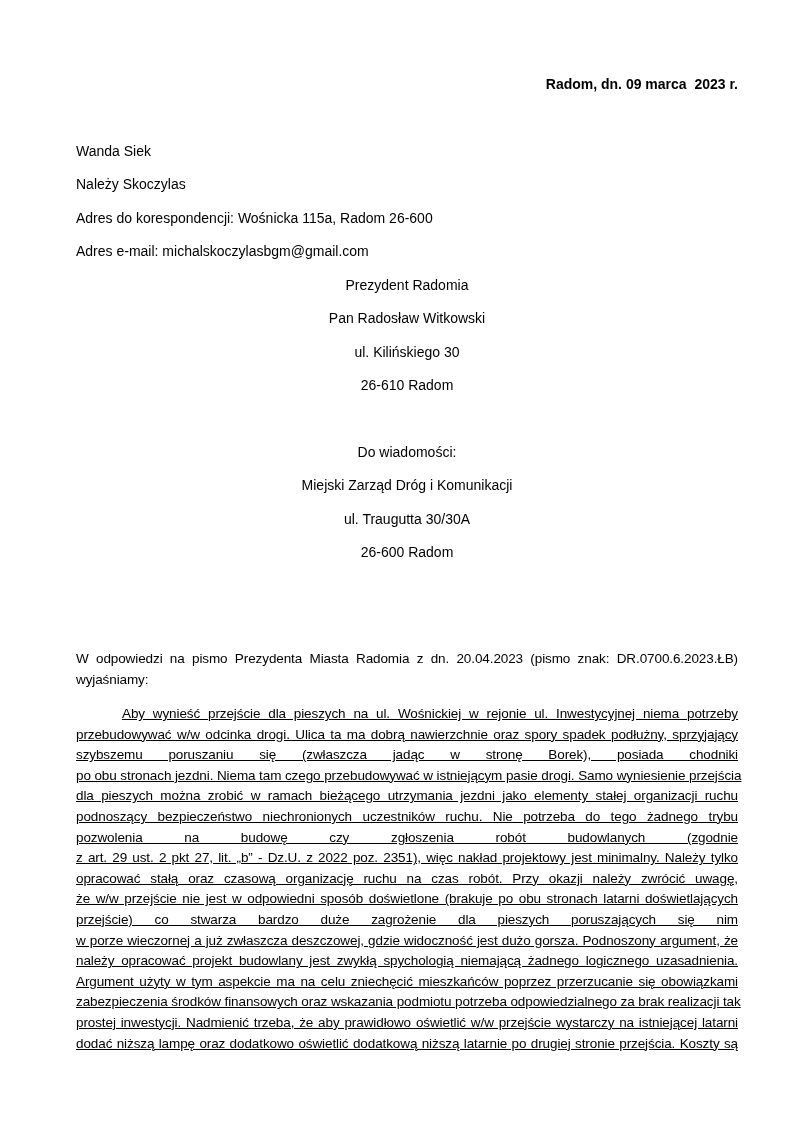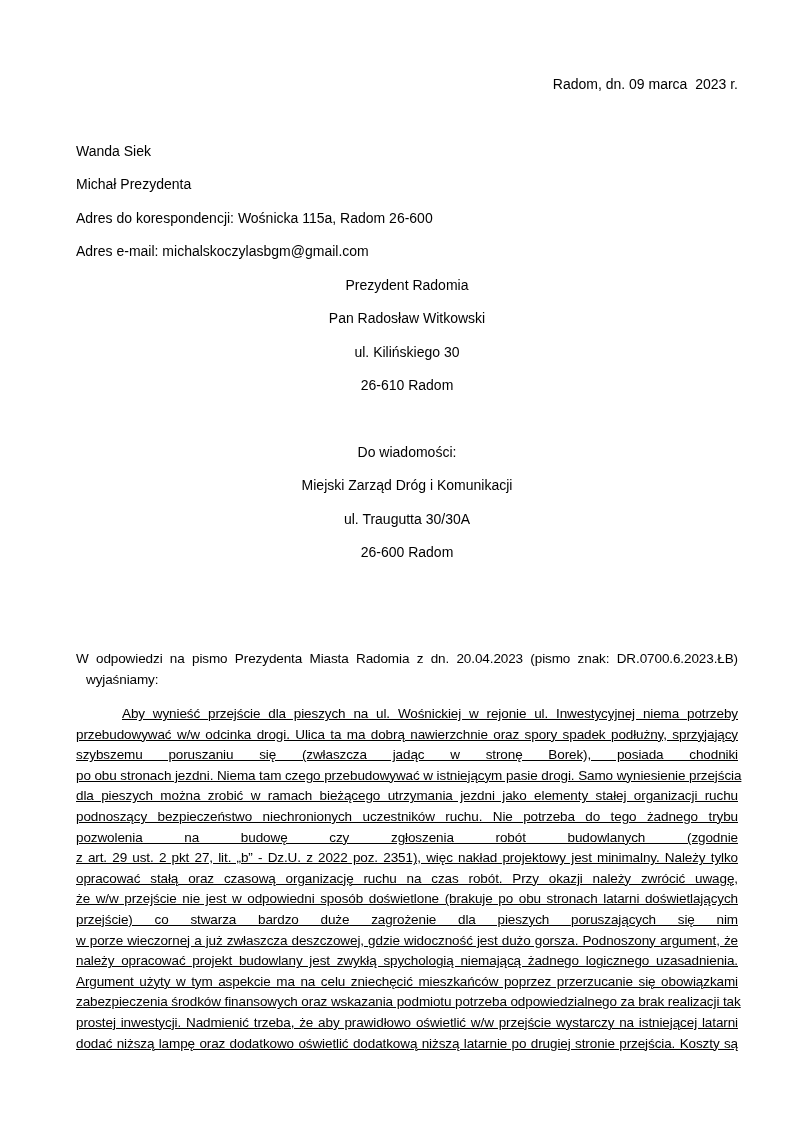--- a/index.html
+++ b/index.html
@@ -17,20 +17,21 @@
     left: 76px;
     width: 662px;
   }
   .right { text-align: center; }
   .date {
     top: 75px;
     font-size: 14px;
     line-height: 18px;
     white-space: pre;
     text-align: right;
+    font-weight: bold;
   }
   .hline {
     font-size: 14px;
     line-height: 33.4px;
   }
   .sender    { top: 135px; }
   .recipient { top: 269px; }
   .cc        { top: 436px; }
   .intro     { top: 649px; }
   .bodytext  { top: 704px; text-decoration: underline; }
@@ -38,34 +39,33 @@
     font-size: 13.5px;
     line-height: 20.6px;
     letter-spacing: -0.1px;
     text-align: justify;
     text-align-last: justify;
     white-space: nowrap;
   }
   .jline.lastline {
     text-align: left;
     text-align-last: left;
-    margin-left: 10px;
   }
   .jline.firstindent { text-indent: 46px; }
 </style>
 </head>
 <body>
 
 <div class="page">
 
   <div class="block date">Radom, dn. 09 marca  2023 r.</div>
 
   <div class="block sender">
     <div class="hline">Wanda Siek</div>
-    <div class="hline">Michał Prezydenta</div>
+    <div class="hline">Należy Skoczylas</div>
     <div class="hline">Adres do korespondencji: Wośnicka 115a, Radom 26-600</div>
     <div class="hline">Adres e-mail: michalskoczylasbgm@gmail.com</div>
   </div>
 
   <div class="block recipient right">
     <div class="hline">Prezydent Radomia</div>
     <div class="hline">Pan Radosław Witkowski</div>
     <div class="hline">ul. Kilińskiego 30</div>
     <div class="hline">26-610 Radom</div>
   </div>

